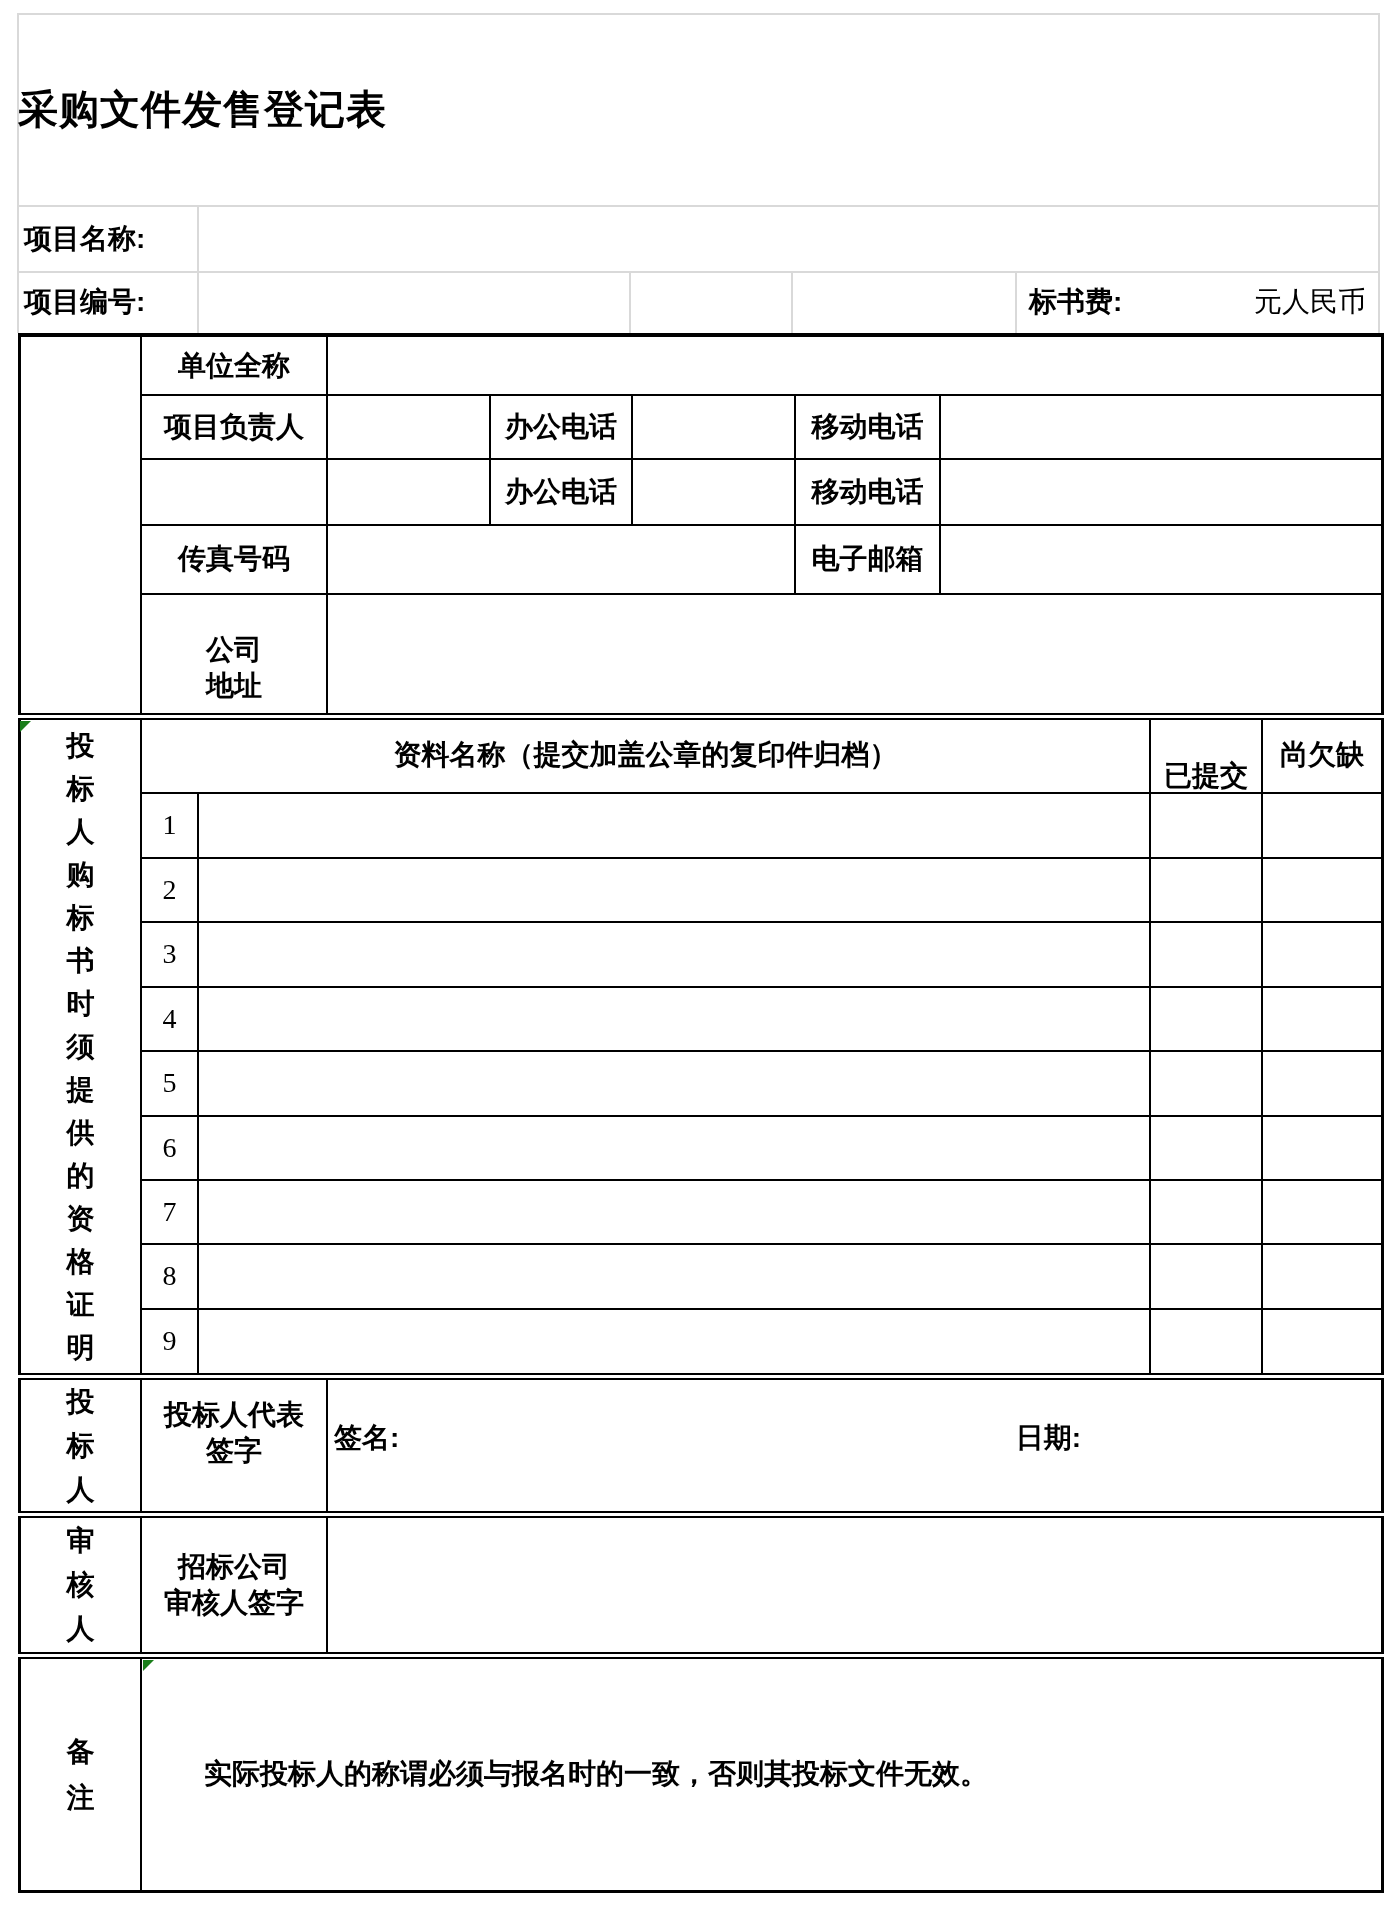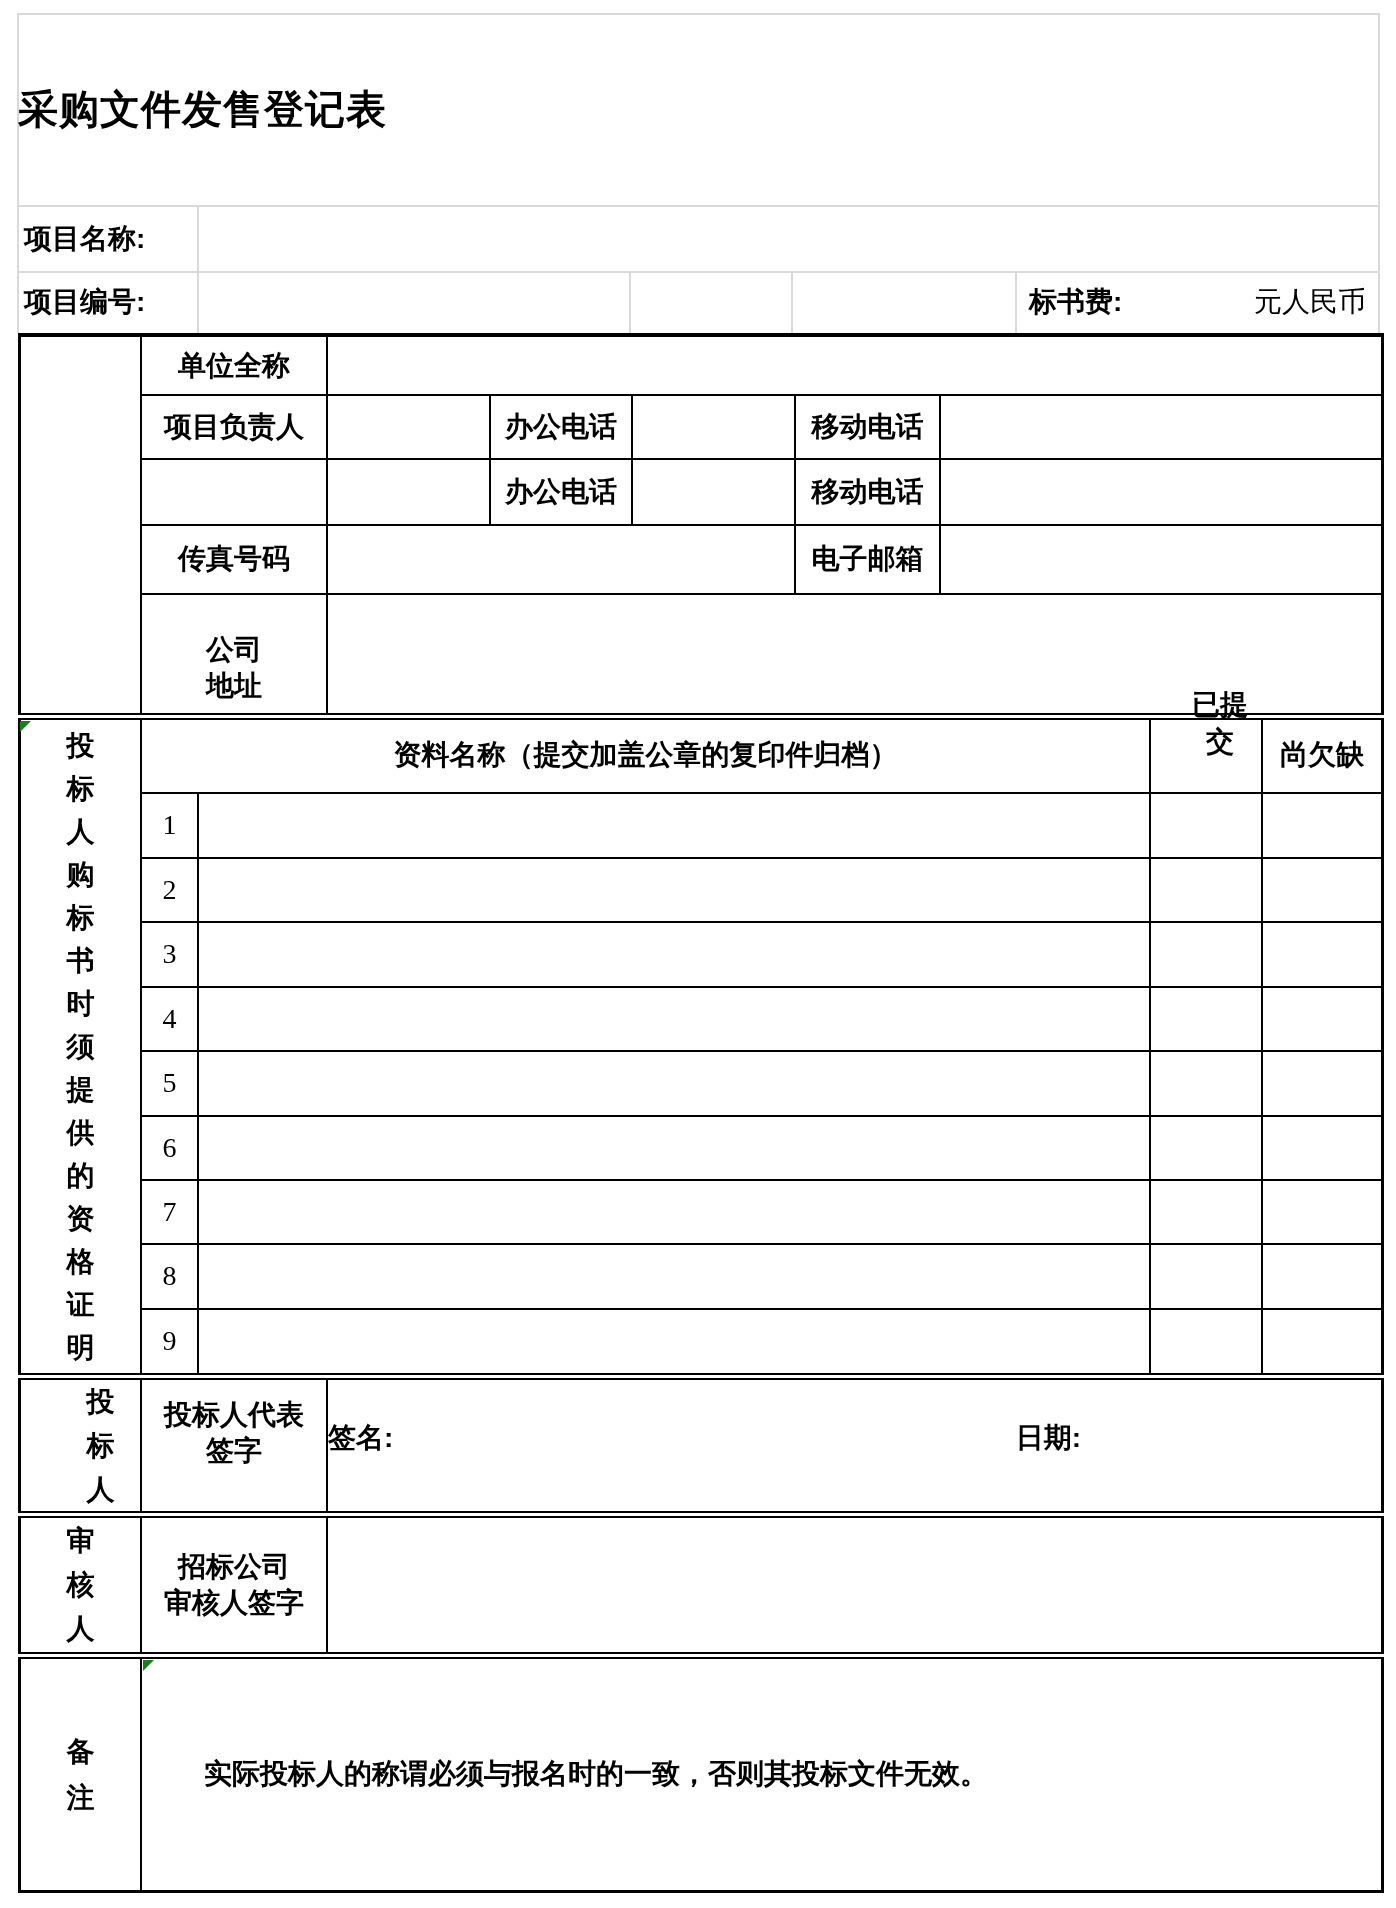--- a/index.html
+++ b/index.html
@@ -115,21 +115,21 @@
   <div class="cell" style="left:941px;top:526px;width:440px;height:67px;"></div>
 
   <div class="cell prelines" style="left:142px;top:595px;width:184px;height:146px;">公司
 地址</div>
   <div class="cell" style="left:328px;top:595px;width:1053px;height:118px;"></div>
 
   <div class="cell vert" style="left:21px;top:719px;width:119px;height:654px;">
     <span style="line-height:43px;">投标人购标书时须提供的资格证明</span>
   </div>
   <div class="cell serif" style="left:142px;top:719px;width:1007px;height:73px;">资料名称（提交加盖公章的复印件归档）</div>
-  <div class="cell serif" style="left:1151px;top:687px;width:110px;height:73px;padding-left:28px;">已提交</div>
+  <div class="cell serif" style="left:1151px;top:740px;width:110px;height:73px;">已提交</div>
   <div class="cell serif" style="left:1263px;top:719px;width:118px;height:73px;">尚欠缺</div>
 
   <div class="cell serif normal" style="left:142px;top:794px;width:55px;height:63px;">1</div>
   <div class="cell" style="left:199px;top:794px;width:950px;height:63px;"></div>
   <div class="cell" style="left:1151px;top:794px;width:110px;height:63px;"></div>
   <div class="cell" style="left:1263px;top:794px;width:118px;height:63px;"></div>
 
   <div class="cell serif normal" style="left:142px;top:859px;width:55px;height:62px;">2</div>
   <div class="cell" style="left:199px;top:859px;width:950px;height:62px;"></div>
   <div class="cell" style="left:1151px;top:859px;width:110px;height:62px;"></div>
@@ -163,26 +163,26 @@
   <div class="cell serif normal" style="left:142px;top:1245px;width:55px;height:63px;">8</div>
   <div class="cell" style="left:199px;top:1245px;width:950px;height:63px;"></div>
   <div class="cell" style="left:1151px;top:1245px;width:110px;height:63px;"></div>
   <div class="cell" style="left:1263px;top:1245px;width:118px;height:63px;"></div>
 
   <div class="cell serif normal" style="left:142px;top:1310px;width:55px;height:63px;">9</div>
   <div class="cell" style="left:199px;top:1310px;width:950px;height:63px;"></div>
   <div class="cell" style="left:1151px;top:1310px;width:110px;height:63px;"></div>
   <div class="cell" style="left:1263px;top:1310px;width:118px;height:63px;"></div>
 
-  <div class="cell vert" style="left:21px;top:1380px;width:119px;height:131px;margin-left:20px;">
+  <div class="cell vert" style="left:21px;top:1380px;width:119px;height:131px;">
     <span style="line-height:44px;">投标人</span>
   </div>
   <div class="cell prelines" style="left:142px;top:1380px;width:184px;height:106px;">投标人代表
 签字</div>
-  <div class="cell left" style="left:328px;top:1380px;width:1053px;height:116px;padding-left:0;">
+  <div class="cell left" style="left:328px;top:1380px;width:1053px;height:116px;padding-left:6px;">
     <span>签名:</span>
     <span style="margin-left:auto;margin-right:300px;">日期:</span>
   </div>
 
   <div class="cell vert" style="left:21px;top:1518px;width:119px;height:134px;">
     <span style="line-height:44px;">审核人</span>
   </div>
   <div class="cell prelines" style="left:142px;top:1518px;width:184px;height:134px;">招标公司
 审核人签字</div>
   <div class="cell" style="left:328px;top:1518px;width:1053px;height:134px;"></div>

